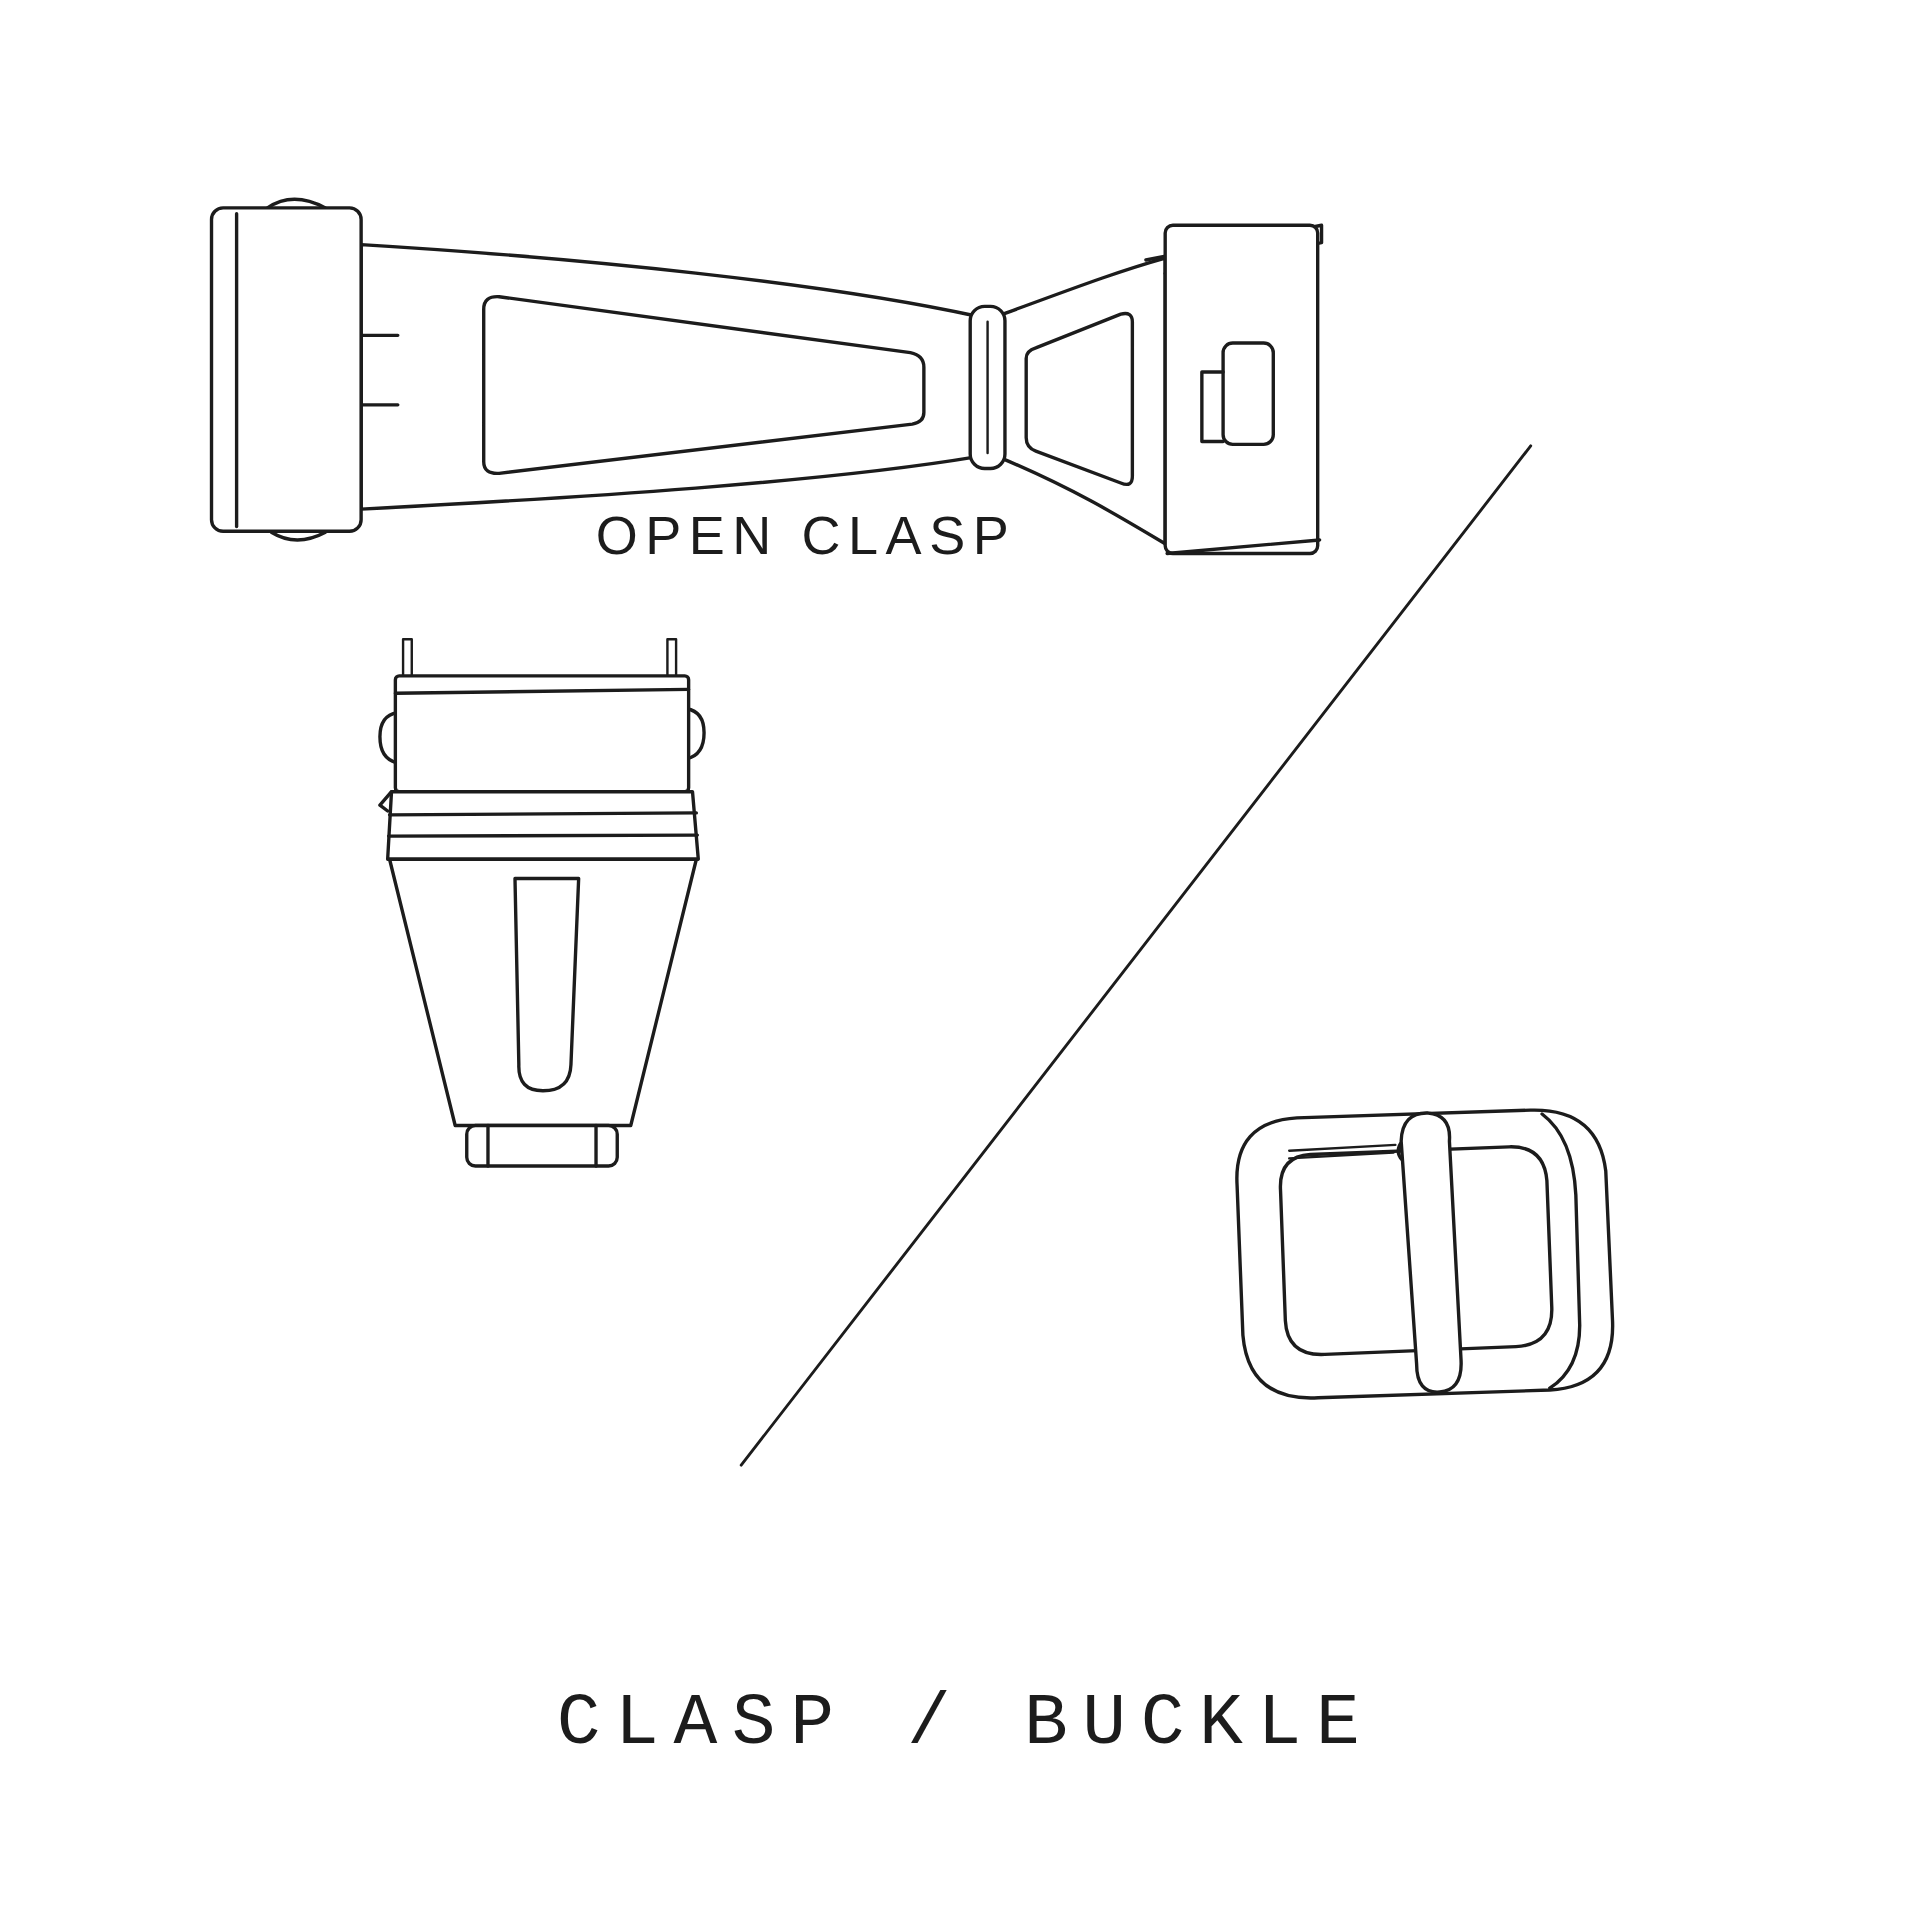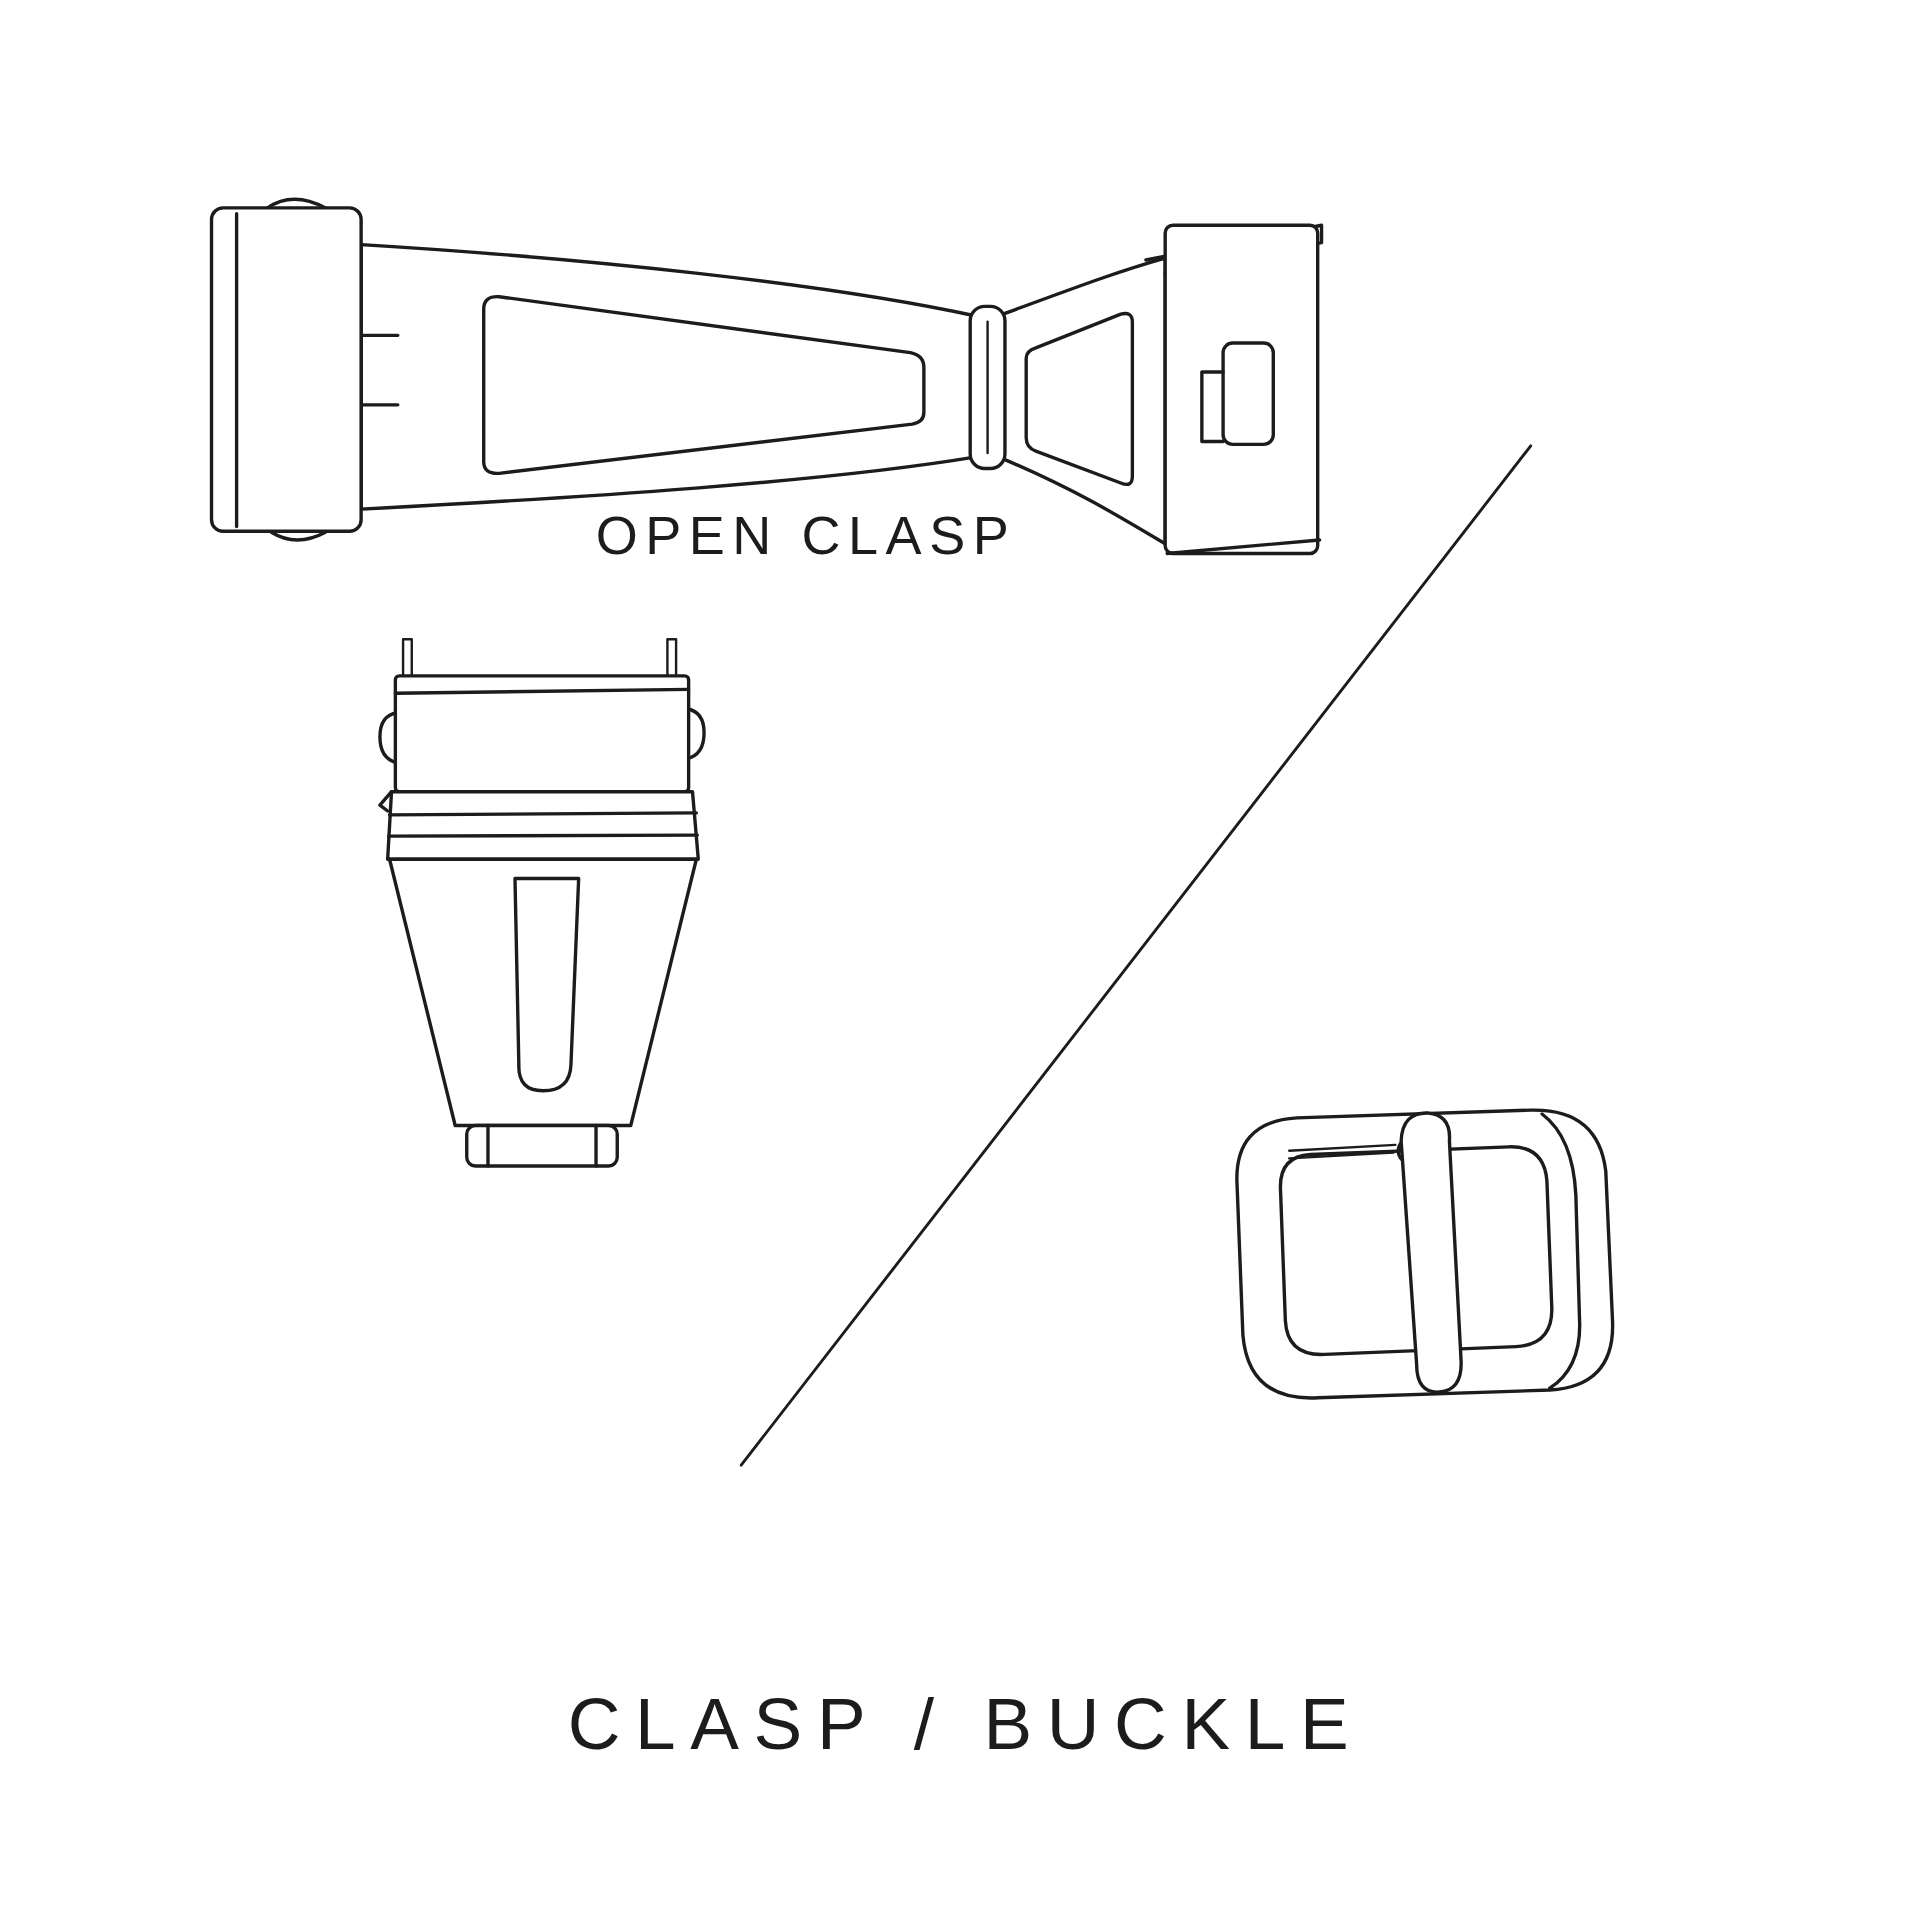--- a/index.html
+++ b/index.html
@@ -57,20 +57,21 @@
     position: absolute;
     left: 0;
     width: 1931px;
     top: 1682px;
     color: #1c1c1c;
     font-size: 73px;
     font-weight: 400;
     letter-spacing: 0.2em;
     text-align: center;
     white-space: nowrap;
+    font-family: Liberation Mono, monospace;
   }
 </style>
 </head>
 <body>
 
 <div class="canvas">
 
   <div class="illustration" style="left:198px; top:169px; width:1139px; height:406px;">
     <svg viewBox="0 0 1180 420" xmlns="http://www.w3.org/2000/svg">
 

